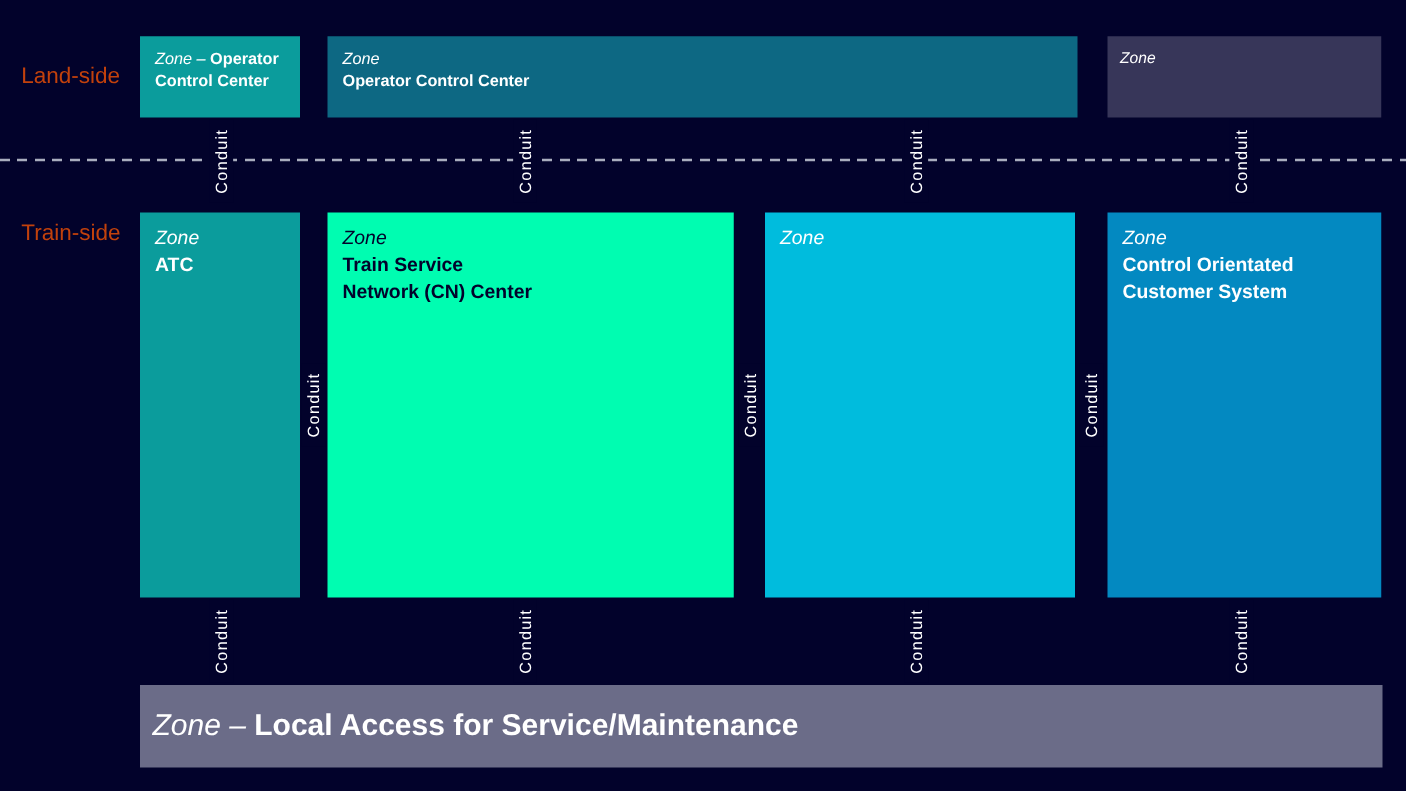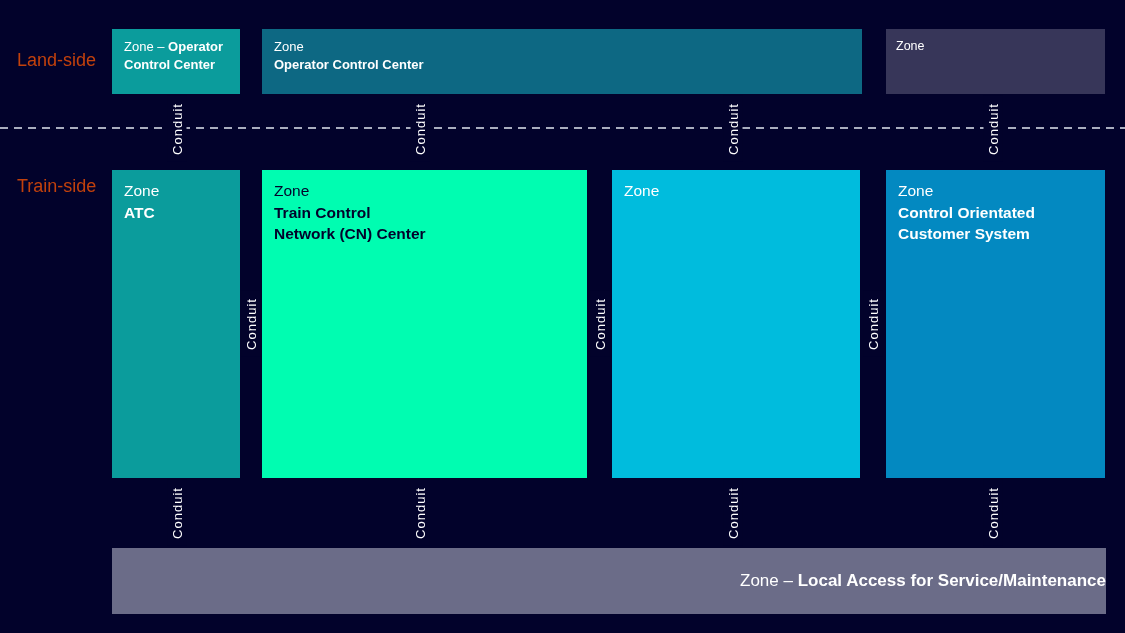--- a/index.html
+++ b/index.html
@@ -10,36 +10,36 @@
   html,body{margin:0;padding:0;}
   body{background:var(--background);font-family:"Liberation Sans",sans-serif;}
   .canvas{position:relative;width:1125px;height:633px;background:var(--background);overflow:hidden;}
 
   .row-label{position:absolute;left:17px;color:#c2410c;font-size:18px;font-weight:400;}
   .lbl-land{top:50px;}
   .lbl-train{top:176px;}
 
   .zone{position:absolute;box-sizing:border-box;color:#ffffff;
         padding:9px 8px 0 12px;font-size:13px;line-height:1.35;}
-  .zone .prefix{font-weight:400;}
+  .zone .prefix{font-weight:400;font-style:italic;}
   .zone .name{font-weight:700;}
   .zone .nameline{font-weight:700;white-space:nowrap;}
 
   .z-land1{left:112px;top:29px;width:128px;height:65px;background:var(--teal);}
   .z-land2{left:262px;top:29px;width:600px;height:65px;background:var(--dark-blue);}
   .z-land3{left:886px;top:29px;width:219px;height:65px;background:var(--slate);font-size:12.5px;padding-left:10px;}
 
   .z-train{top:170px;height:308px;font-size:15.5px;line-height:1.4;padding-top:10px;}
   .z-atc{left:112px;width:128px;background:var(--teal);}
   .z-cn{left:262px;width:325px;background:var(--mint);color:var(--dark-text);}
   .z-ton{left:612px;width:248px;background:var(--cyan);}
   .z-con{left:886px;width:219px;background:var(--blue);}
 
   .z-bottom{left:112px;top:548px;width:994px;height:66px;background:var(--gray);
-            display:flex;align-items:center;font-size:17px;padding:0 0 0 10px;justify-content:flex-end;}
+            display:flex;align-items:center;font-size:24px;padding:0 0 0 10px;}
 
   .divider{position:absolute;left:0;top:127px;width:1125px;height:2px;
            background:repeating-linear-gradient(90deg,var(--dash) 0 8px,transparent 8px 14px);}
 
   .conduit{position:absolute;transform:translate(-50%,-50%) rotate(-90deg);
            color:#ffffff;font-size:13px;letter-spacing:1px;white-space:nowrap;
            background:var(--background);padding:2px 7px;}
 </style>
 </head>
 <body>
@@ -70,21 +70,21 @@
   <div class="conduit" style="left:993px;top:129px;">Conduit</div>
 
   <div class="zone z-train z-atc">
     <div class="prefix">Zone</div>
     <div class="nameline">ATC</div>
     <div class="nameline"></div>
   </div>
 
   <div class="zone z-train z-cn">
     <div class="prefix">Zone</div>
-    <div class="nameline">Train Control</div>
+    <div class="nameline">Train Service</div>
     <div class="nameline">Network (CN) Center</div>
   </div>
 
   <div class="zone z-train z-ton">
     <div class="prefix">Zone</div>
   </div>
 
   <div class="zone z-train z-con">
     <div class="prefix">Zone</div>
     <div class="nameline">Control Orientated</div>

